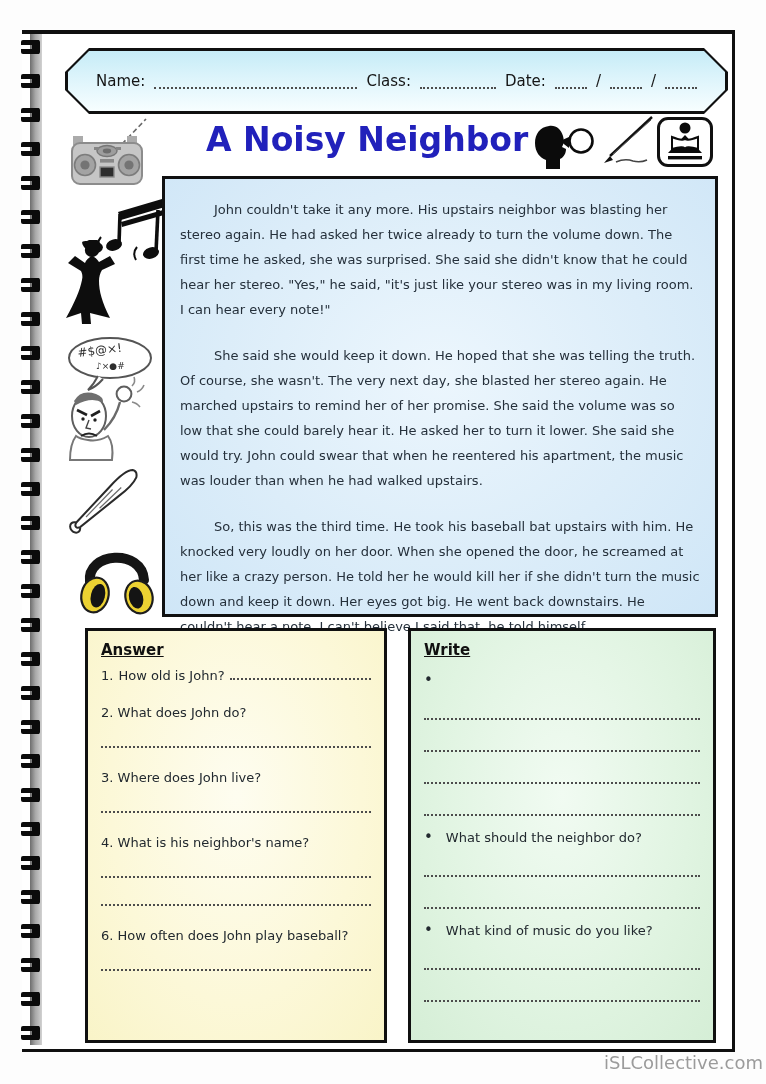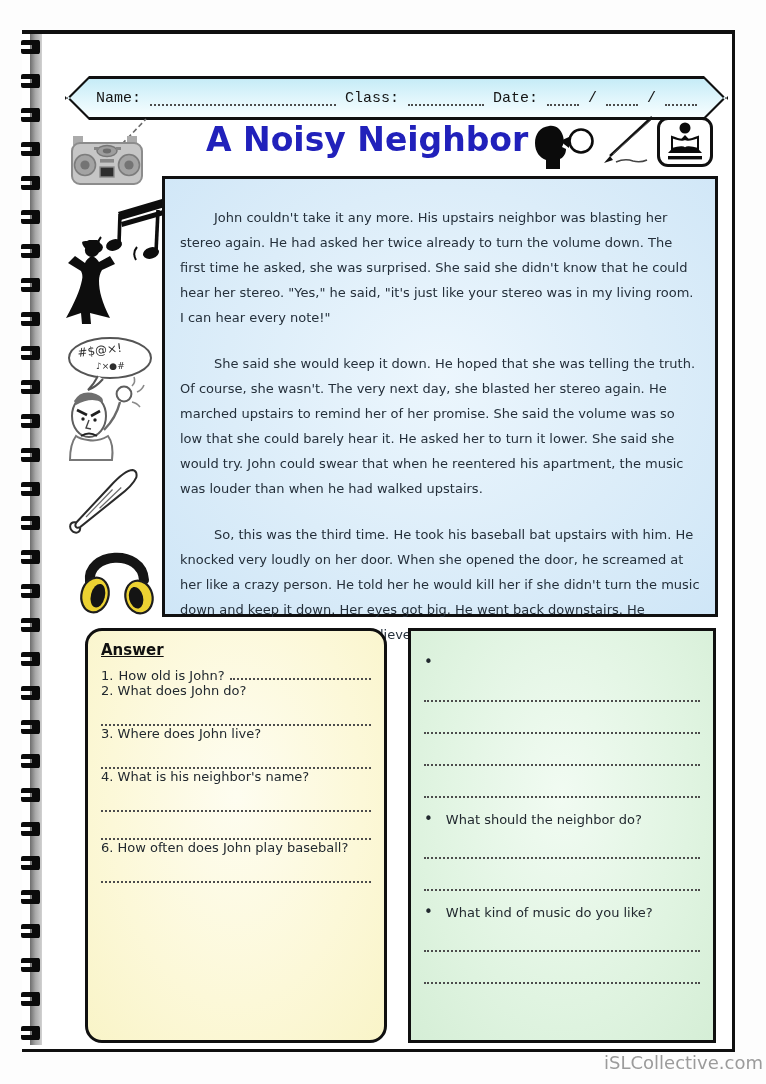--- a/index.html
+++ b/index.html
@@ -6,51 +6,51 @@
   .canvas{position:relative;width:766px;height:1084px;background:#fdfdfd;overflow:hidden;
           font-family:"DejaVu Sans",sans-serif;color:#1e1e1e;}
   
   .page{position:absolute;left:22px;top:30px;width:710px;height:1015px;background:#ffffff;
         border-top:4px solid #101010;border-right:3px solid #101010;border-bottom:3px solid #101010;}
   .spiral-strip{position:absolute;left:30px;top:34px;width:12px;height:1011px;
         background:linear-gradient(90deg,#6d6d6d 0%,#a8a8a8 45%,#d2d2d2 100%);z-index:4;}
   .clip{position:absolute;left:21px;width:11px;height:4px;border-top:5px solid #0b0b0b;
         border-bottom:5px solid #0b0b0b;border-right:8px solid #0b0b0b;border-radius:2px;z-index:5;}
   
-  .hbox{position:absolute;left:65px;top:76px;width:663px;height:44px;z-index:6;font-family:Liberation Mono, monospace;}
+  .hbox{position:absolute;left:65px;top:48px;width:663px;height:66px;z-index:6;}
   .hbox-outer{position:absolute;inset:0;background:#101010;
         clip-path:polygon(24px 0,calc(100% - 24px) 0,100% 24px,100% calc(100% - 24px),calc(100% - 24px) 100%,24px 100%,0 calc(100% - 24px),0 24px);}
   .hbox-inner{position:absolute;inset:3px;display:flex;align-items:center;padding:0 28px;gap:9px;
         font-size:15px;color:#151515;
         background:linear-gradient(180deg,#c6ecf7 0%,#e2f6fc 55%,#f7feff 100%);
         clip-path:polygon(21px 0,calc(100% - 21px) 0,100% 21px,100% calc(100% - 21px),calc(100% - 21px) 100%,21px 100%,0 calc(100% - 21px),0 21px);}
   .dotfill{border-bottom:2px dotted #4c4c4c;height:0;transform:translateY(7px);}
   .grow{flex:1;}
   
   .title{position:absolute;left:168px;top:120px;font-size:33px;font-weight:bold;color:#2121bb;
          letter-spacing:0;white-space:nowrap;z-index:6;margin-left:38px;}
   .icon{position:absolute;z-index:6;}
   .badge{position:absolute;left:657px;top:117px;width:56px;height:50px;background:#fff;
          border:3px solid #101010;border-radius:11px;box-sizing:border-box;z-index:6;
          display:flex;align-items:center;justify-content:center;}
   
   .passage{position:absolute;left:162px;top:176px;width:556px;height:441px;box-sizing:border-box;
-        border:3px solid #101010;padding:26px 15px 0 15px;z-index:6;
+        border:3px solid #101010;padding:18px 15px 0 15px;z-index:6;
         background:radial-gradient(ellipse at 50% 45%,#ecf6fd 0%,#dcedf9 55%,#cfe6f7 100%);
         font-size:13px;line-height:25px;color:#25303b;}
   .passage p{margin:0 0 21px 0;text-indent:34px;}
   
   .secbox{position:absolute;top:628px;height:415px;box-sizing:border-box;border:3px solid #101010;
         padding:10px 13px;z-index:6;font-size:13px;color:#22292f;}
   .answer{left:85px;width:302px;
-        background:radial-gradient(ellipse at 50% 40%,#fefdf0 0%,#fcf8d8 60%,#f9f4c8 100%);border-radius:17px;}
+        background:radial-gradient(ellipse at 50% 40%,#fefdf0 0%,#fcf8d8 60%,#f9f4c8 100%);}
   .write{left:408px;width:308px;
         background:radial-gradient(ellipse at 50% 40%,#f1fbf2 0%,#e0f4e1 60%,#d5eed6 100%);}
   .sec-head{font-weight:bold;text-decoration:underline;font-size:15px;color:#101010;}
-  .q{}
+  .q{margin-top:22px;}
   .q-first{margin-top:9px;display:flex;align-items:flex-end;gap:5px;}
   .q-first .dotfill{flex:1;transform:none;margin-bottom:3px;}
   .aline{border-bottom:2px dotted #4c4c4c;height:0;margin-top:26px;}
   .prompt{margin-top:14px;display:flex;gap:13px;align-items:baseline;}
   .bullet{font-size:15px;line-height:1;}
   .wline{border-bottom:2px dotted #4c4c4c;height:0;margin-top:30px;}
   .watermark{position:absolute;top:1052px;right:3px;font-size:18px;color:#9b9b9b;z-index:7;}
 </style>
 </head>
 <body>
@@ -228,20 +228,21 @@
         <div class="aline"></div>
         <div class="q"><span>4.</span> <span>What is his neighbor's name?</span></div>
         <div class="aline"></div>
         <div class="aline"></div>
         <div class="q"><span>6.</span> <span>How often does John play baseball?</span></div>
         <div class="aline"></div>
       </div>
   </div>
 
   <div class="secbox write">
+    <div class="sec-head">Write</div>
     <div id="prompts">
         <div class="prompt">
           <span class="bullet">•</span>
         </div>
         <div class="wline"></div>
         <div class="wline"></div>
         <div class="wline"></div>
         <div class="wline"></div>
         <div class="prompt">
           <span class="bullet">•</span>

